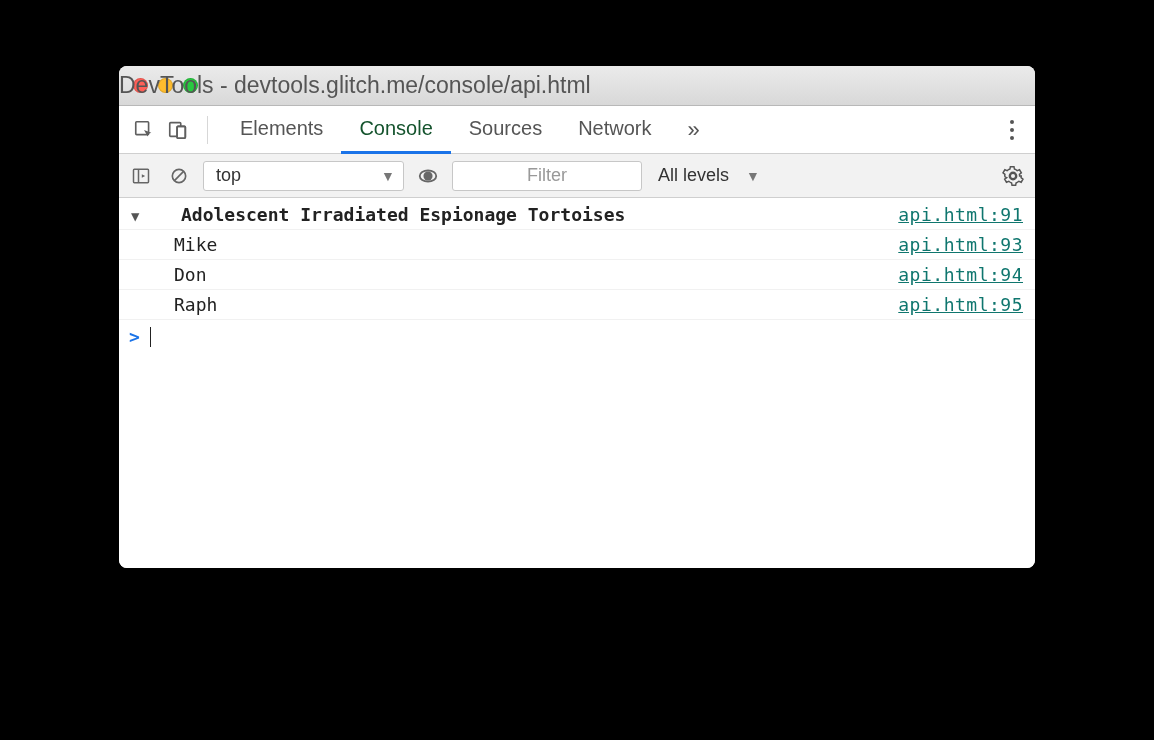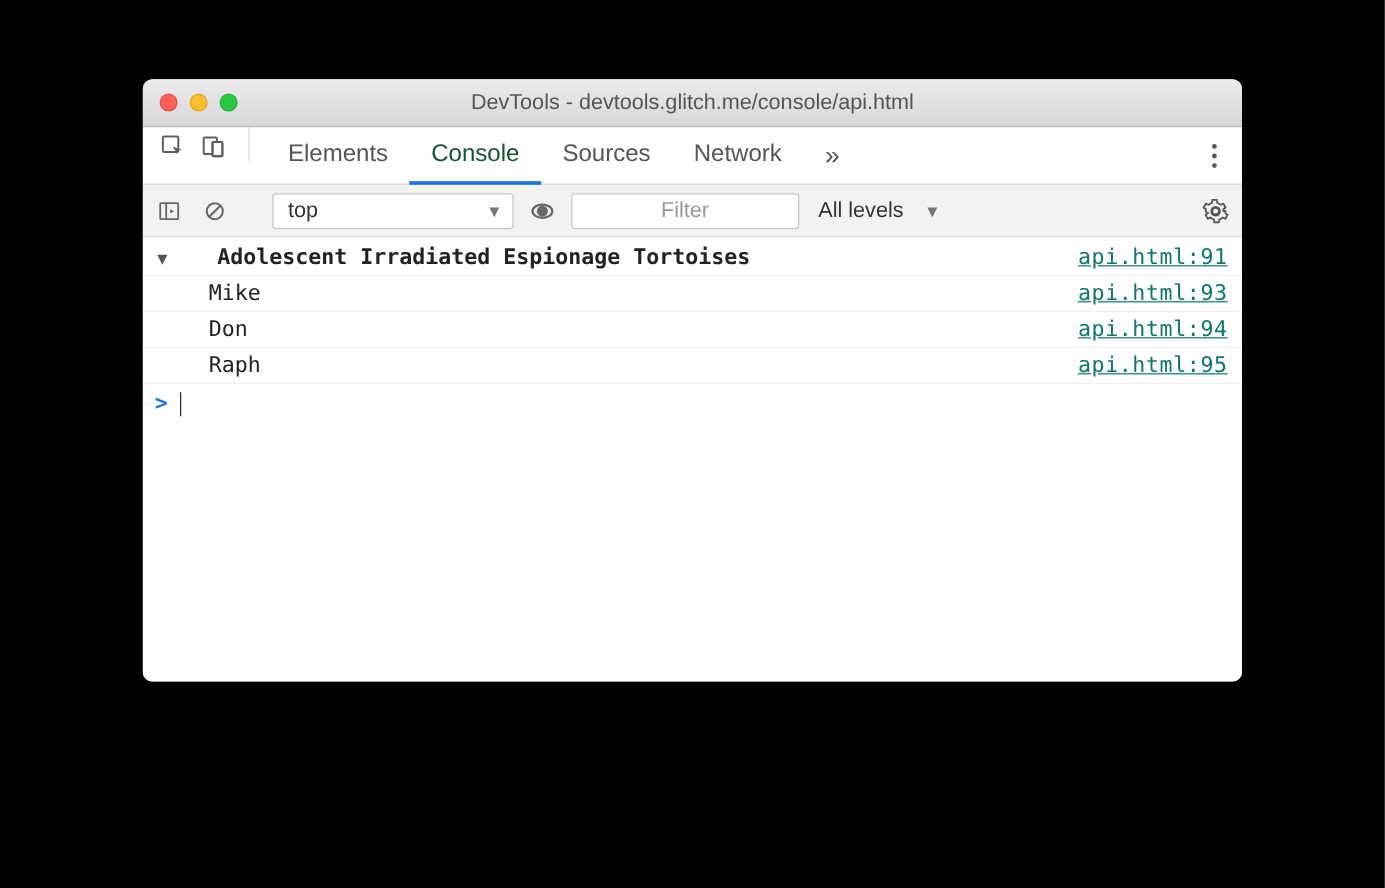--- a/index.html
+++ b/index.html
@@ -43,30 +43,30 @@
       width: 15px; height: 15px; border-radius: 50%;
       display: block;
       box-shadow: inset 0 0 0 1px rgba(0,0,0,0.12);
     }
     .t-close { background:#ff5f57; }
     .t-min   { background:#febc2e; }
     .t-max   { background:#28c840; }
     .title {
       position: absolute;
       left: 0; right: 0;
-      text-align: center;
+      text-align: left;
       color: #555;
-      font-size: 18px;
+      font-size: 23px;
       pointer-events: none;
     }
 
     
     .tabbar {
       display: flex;
-      align-items: flex-start;
+      align-items: center;
       height: 48px;
       border-bottom: 1px solid #cfcfcf;
       padding: 0 6px 0 10px;
       gap: 4px;
     }
     .tabbar .iconbtn {
       width: 30px; height: 32px;
       display: flex; align-items:center; justify-content:center;
       color: #5f5f5f;
       border-radius: 3px;
@@ -120,21 +120,20 @@
       display:flex; align-items:center;
       border: 1px solid #c7c7c7;
       background:#fff;
       border-radius: 3px;
       height: 30px;
       padding: 0 8px 0 12px;
       cursor:pointer;
       gap: 140px;
       color:#333;
       font-size: 18px;
-      margin-left: 24px;
     }
     .ctx-select .chev { color:#777; font-size: 14px; }
     .filter-input {
       height: 30px;
       width: 190px;
       border: 1px solid #c7c7c7;
       background: #fff;
       border-radius: 3px;
       padding: 0 10px;
       font-size: 18px;

